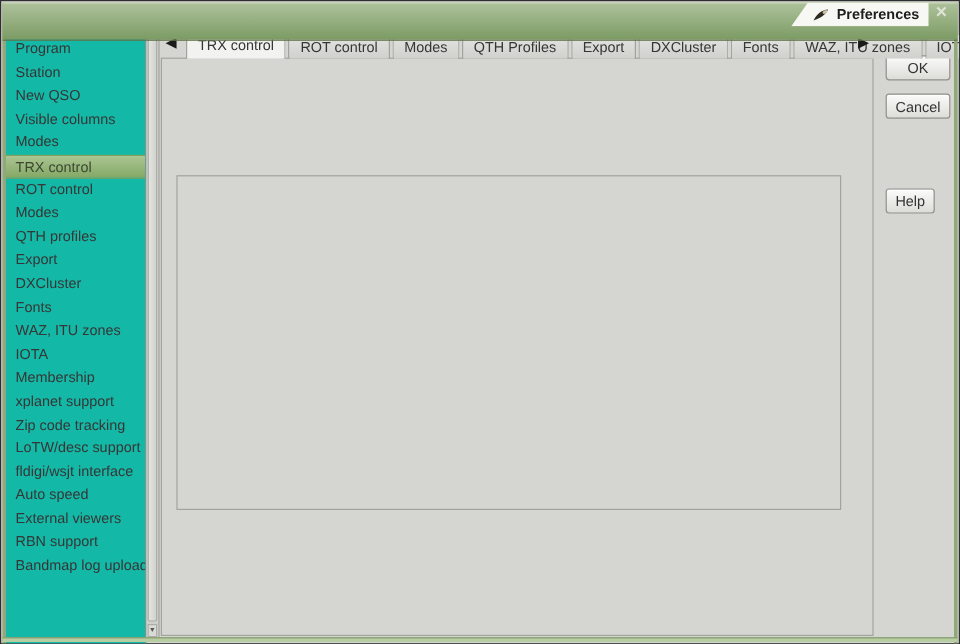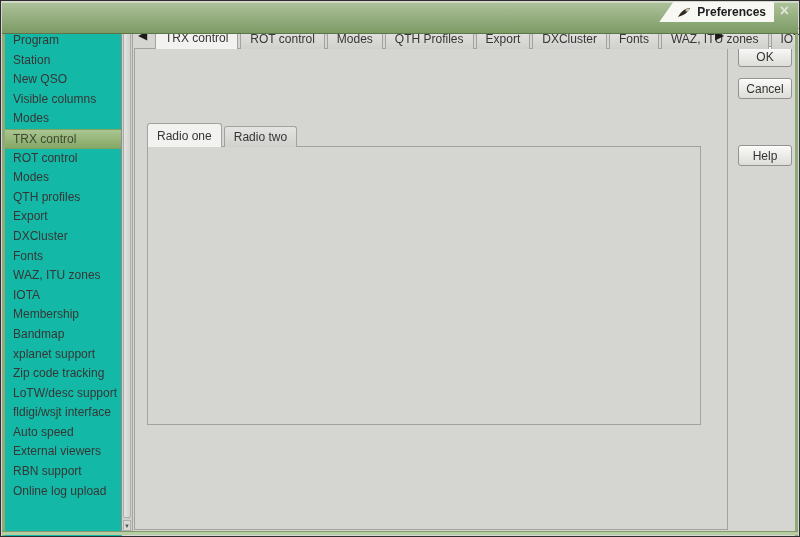--- a/index.html
+++ b/index.html
@@ -138,39 +138,38 @@
       <div class="side-item">DXCluster</div>
 
       <div class="side-item">Fonts</div>
 
       <div class="side-item">WAZ, ITU zones</div>
 
       <div class="side-item">IOTA</div>
 
       <div class="side-item">Membership</div>
 
-      <div class="side-item">Bandmap</div>
 
       <div class="side-item">xplanet support</div>
 
       <div class="side-item">Zip code tracking</div>
 
       <div class="side-item">LoTW/desc support</div>
 
 
       <div class="side-item">fldigi/wsjt interface</div>
 
       <div class="side-item">Auto speed</div>
 
       <div class="side-item">External viewers</div>
 
 
       <div class="side-item">RBN support</div>
 
-      <div class="side-item">Online log upload</div>
+      <div class="side-item">Bandmap log upload</div>
     </div>
   <div class="sidebar-scrollbar">
     <div class="thumb"></div>
     <div class="stepper">▼</div>
   </div>
 
   <span class="tab-arrow" style="left:137px; top:27px;">◀</span>
   <div class="tabstrip">
 
       <div class="tab active">TRX control</div>
@@ -193,26 +192,20 @@
 
     </div>
   <span class="tab-arrow" style="left:714px; top:27px;">▶</span>
 
   <div class="page"></div>
 
   <span class="label" style="left:147px; top:52px;">rigctld</span>
   <span class="label" style="left:147px; top:71px;">Path to rigctld binary:</span>
   <input class="tinput" style="left: 144px; top: 84px; width: 396px; height: 22px;" value="/usr/bin/rigctld">
 
-  <div class="subtabstrip">
-
-      <div class="tab active">Radio one</div>
-
-      <div class="tab">Radio two</div>
-    </div>
   <div class="group-panel"></div>
 
   <span class="label" style="left:167px; top:160px;">Radio one, desc.:</span>
   <input class="tinput" style="left: 263px; top: 156px; width: 75px; height: 21px;" value="mcHF">
   <span class="label" style="left:353px; top:160px;">Host:</span>
   <input class="tinput" style="left: 385px; top: 156px; width: 100px; height: 21px;" value="localhost">
 
   <span class="label" style="left:170px; top:189px;">RIG model:</span>
   <div class="combo" style="left:170px; top:202px; width:157px;">
     <span class="combo-text">120 Yaesu FT-817</span>
@@ -284,15 +277,15 @@
   <div class="checkbox checked" style="left:146px; top:470px;">
     <span class="mark">×</span>
   </div>
   <span class="label" style="left:164px; top:470px;">Show communication with TRX in console</span>
   <div class="btn" style="left:485px; top:464px; width:139px; height:22px;">Add/Modify memory</div>
 
   <span class="label note" style="left:164px; top:491px;">You have to run cqrlog in console to see the debug messages</span>
 
   <div class="btn" style="left:737px; top:45px; width:54px; height:21px;">OK</div>
   <div class="btn" style="left:737px; top:77px; width:54px; height:21px;">Cancel</div>
-  <div class="btn" style="left:737px; top:144px; width:54px; height:21px;">Help</div>
+  <div class="btn" style="left:737px; top:156px; width:41px; height:21px;">Help</div>
 
 </div>
 
 </body></html>

